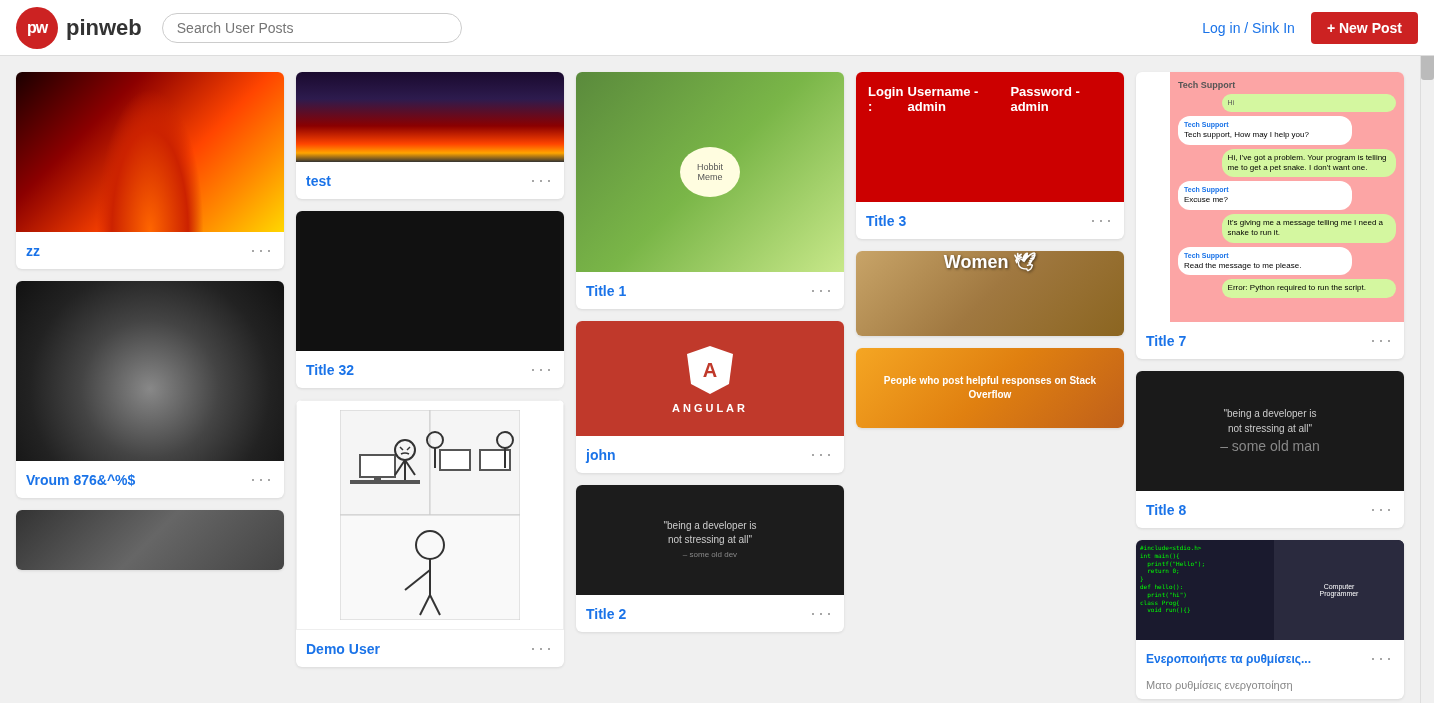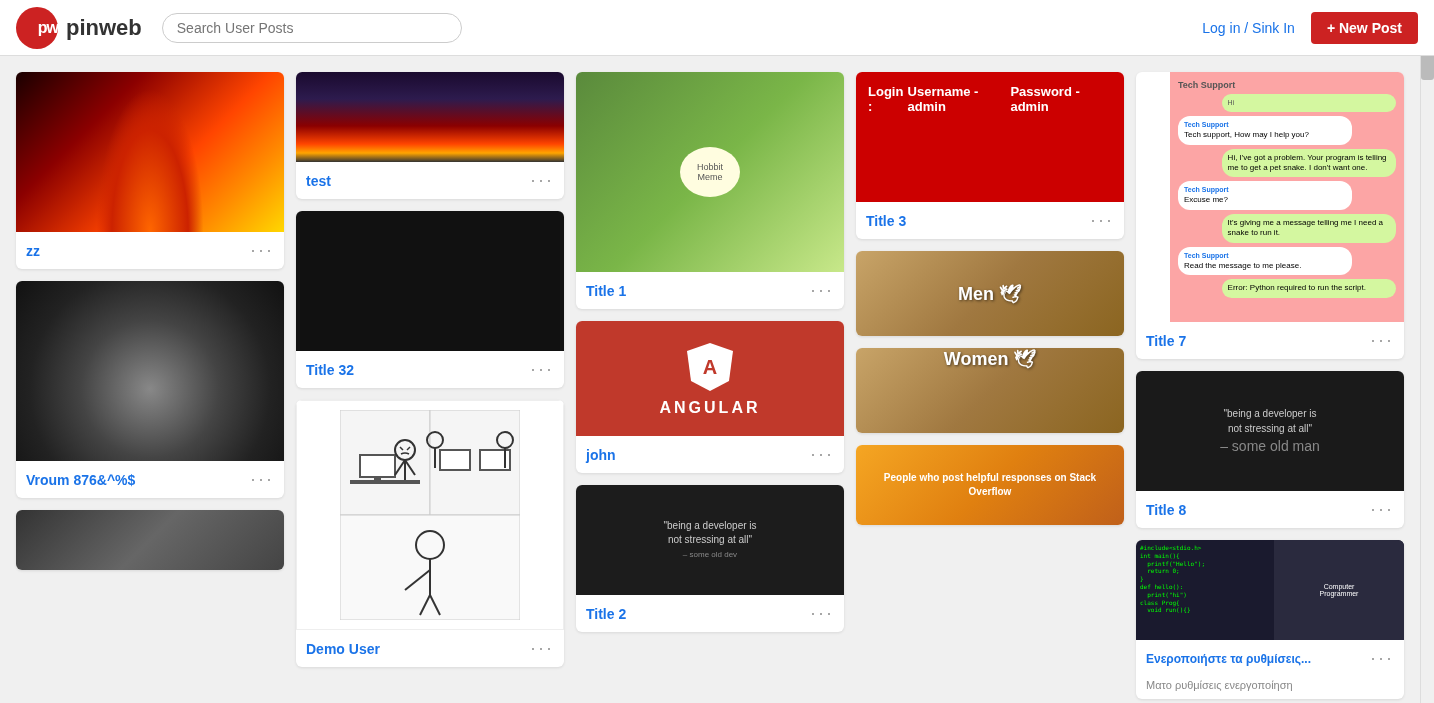--- a/index.html
+++ b/index.html
@@ -23,21 +23,21 @@
       gap: 8px;
       margin-right: 20px;
     }
     .logo-icon {
       width: 42px;
       height: 42px;
       background: #cc2222;
       border-radius: 50%;
       display: flex;
       align-items: center;
-      justify-content: flex-end;
+      justify-content: center;
       color: #fff;
       font-weight: 900;
       font-size: 16px;
       letter-spacing: -1px;
       flex-shrink: 0;
     }
     .logo-text {
       font-size: 22px;
       font-weight: 700;
       color: #333;
@@ -341,21 +341,21 @@
     </div>
   </div>
 
   <div class="card">
     <div class="img-angular">
       <div class="angular-logo">
         <svg width="50" height="50" viewBox="0 0 50 50">
           <polygon points="25,2 48,10 44,40 25,50 6,40 2,10" fill="white"></polygon>
           <text x="25" y="33" text-anchor="middle" fill="#c0392b" font-size="20" font-weight="900">A</text>
         </svg>
-        <div style="color:#fff; font-size:16px; letter-spacing:3px; font-weight:700; margin-top:4px;">ANGULAR</div>
+        <div style="color:#fff; font-size:11px; letter-spacing:3px; font-weight:700; margin-top:4px;">ANGULAR</div>
       </div>
     </div>
     <div class="card-footer">
       <span class="card-title">john</span>
       <span class="card-dots">···</span>
     </div>
   </div>
 
   <div class="card">
     <div class="img-dev" style="height:110px; background:#1c1c1c; display:flex; align-items:center; justify-content:center;">
@@ -376,25 +376,20 @@
       <div style="color:#fff; font-size:13px; font-weight:700; margin-bottom:2px;">Username - admin</div>
       <div style="color:#fff; font-size:13px; font-weight:700;">Password - admin</div>
       <div style="height:60px; background:#333; margin-top:8px; border-radius:2px;"></div>
     </div>
     <div class="card-footer">
       <span class="card-title">Title 3</span>
       <span class="card-dots">···</span>
     </div>
   </div>
 
-  <div class="card">
-    <div style="height:85px; background: linear-gradient(135deg,#c8a468,#a07840,#8b6520); display:flex; align-items:center; justify-content:center;">
-      <span style="color:#fff; font-size:18px; font-weight:700; text-shadow:1px 1px 3px rgba(0,0,0,0.6);">Men 🕊</span>
-    </div>
-  </div>
 
   <div class="card">
     <div style="height:85px; background: linear-gradient(135deg,#c8a468,#a07840,#8b6520); display:flex; justify-content:center;">
       <span style="color:#fff; font-size:18px; font-weight:700; text-shadow:1px 1px 3px rgba(0,0,0,0.6);">Women 🕊</span>
     </div>
   </div>
 
   <div class="card">
     <div style="height:80px; background:linear-gradient(135deg,#f5a623,#e08010,#c0601a); display:flex; align-items:center; justify-content:center; padding:8px;">
       <div style="color:#fff; font-size:10px; font-weight:700; text-align:center; line-height:1.4;">People who post helpful responses on Stack Overflow</div>

